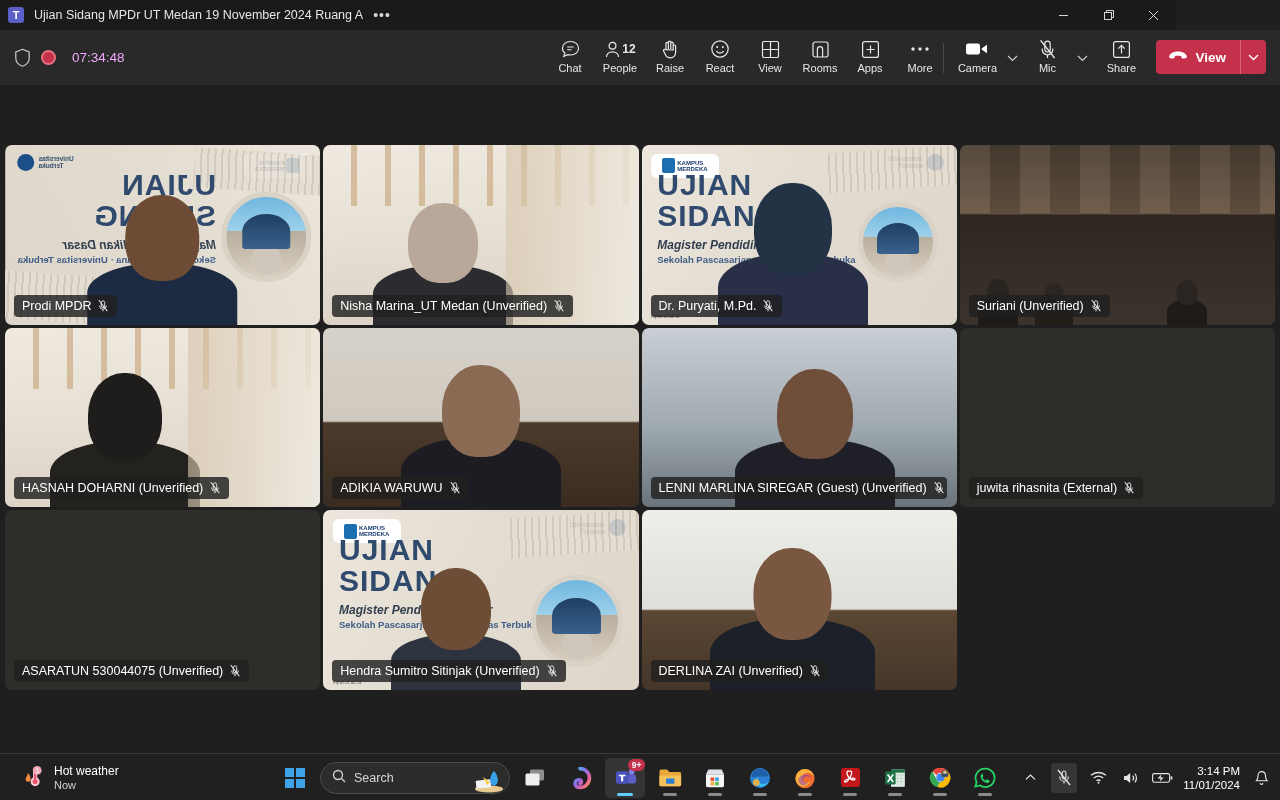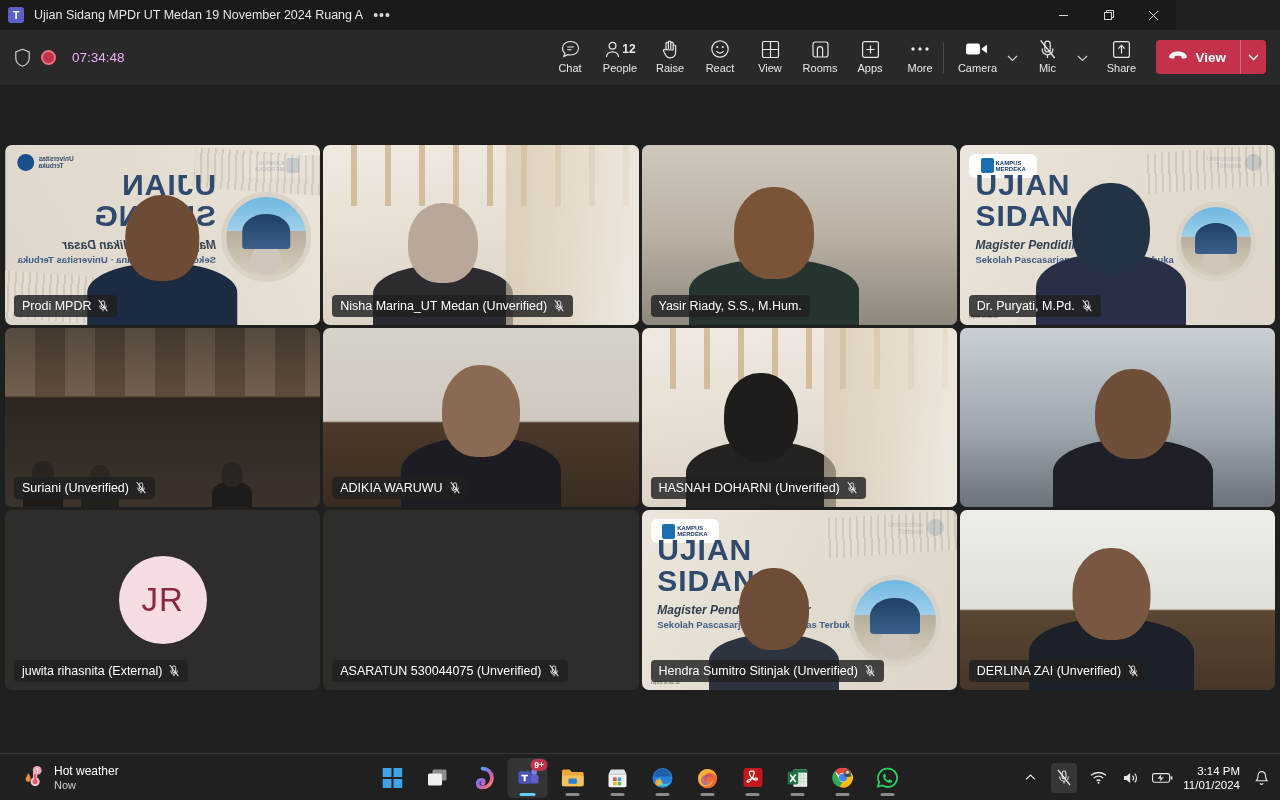--- a/index.html
+++ b/index.html
@@ -515,31 +515,20 @@
         <span class="mute">
           <svg width="12" height="14" viewBox="0 0 14 16">
               <path d="M7 2a2 2 0 012 2v4a2 2 0 01-4 0V4a2 2 0 012-2z" fill="none" stroke="#e6e6e6" stroke-width="1.1"></path>
               <path d="M3.2 7.4v.6a3.8 3.8 0 007.6 0v-.6M7 11.8v2.4" fill="none" stroke="#e6e6e6" stroke-width="1.1"></path>
               <path d="M2 1l10 13" stroke="#e6e6e6" stroke-width="1.2"></path>
             </svg>
         </span>
       </div>
     </div>
 
-    <div class="tile speaking">
-      <div class="vbg room-lounge">
-        <div class="person" style="width:170px;height:130px;left:42%;">
-          <div class="body" style="width:170px;height:66px;background:#26342f;"></div>
-          <div class="head" style="bottom:46px;width:80px;height:92px;background:#7b5336;"></div>
-        </div>
-      </div>
-      <div class="namebar">
-        <span>Yasir Riady, S.S., M.Hum.</span>
-      </div>
-    </div>
 
     <div class="tile">
       <div class="vbg ujian">
         <div class="km">
             <div class="b1"></div>
             <div class="b2">KAMPUS<br>MERDEKA</div>
           </div>
         <div class="ut">
             <div class="utx">Universitas<br>Terbuka</div>
             <div class="utc"></div>
@@ -591,71 +580,78 @@
           <svg width="12" height="14" viewBox="0 0 14 16">
               <path d="M7 2a2 2 0 012 2v4a2 2 0 01-4 0V4a2 2 0 012-2z" fill="none" stroke="#e6e6e6" stroke-width="1.1"></path>
               <path d="M3.2 7.4v.6a3.8 3.8 0 007.6 0v-.6M7 11.8v2.4" fill="none" stroke="#e6e6e6" stroke-width="1.1"></path>
               <path d="M2 1l10 13" stroke="#e6e6e6" stroke-width="1.2"></path>
             </svg>
         </span>
       </div>
     </div>
 
     <div class="tile">
+      <div class="vbg room-wood">
+        <div class="person" style="width:150px;height:130px;left:38%;">
+          <div class="body" style="width:150px;height:66px;background:#23221f;"></div>
+          <div class="head" style="bottom:46px;width:74px;height:88px;background:#1e1d1b;"></div>
+        </div>
+      </div>
+      <div class="namebar">
+        <span>HASNAH DOHARNI (Unverified)</span>
+        <span class="mute">
+          <svg width="12" height="14" viewBox="0 0 14 16">
+              <path d="M7 2a2 2 0 012 2v4a2 2 0 01-4 0V4a2 2 0 012-2z" fill="none" stroke="#e6e6e6" stroke-width="1.1"></path>
+              <path d="M3.2 7.4v.6a3.8 3.8 0 007.6 0v-.6M7 11.8v2.4" fill="none" stroke="#e6e6e6" stroke-width="1.1"></path>
+              <path d="M2 1l10 13" stroke="#e6e6e6" stroke-width="1.2"></path>
+            </svg>
+        </span>
+      </div>
+    </div>
+
+    <div class="tile">
       <div class="vbg room-dark">
         <div class="person" style="width:160px;height:140px;left:50%;">
           <div class="body" style="width:160px;height:70px;background:#1d1c22;"></div>
           <div class="head" style="bottom:50px;width:78px;height:92px;background:#8a6a52;"></div>
         </div>
       </div>
       <div class="namebar">
         <span>ADIKIA WARUWU</span>
         <span class="mute">
           <svg width="12" height="14" viewBox="0 0 14 16">
               <path d="M7 2a2 2 0 012 2v4a2 2 0 01-4 0V4a2 2 0 012-2z" fill="none" stroke="#e6e6e6" stroke-width="1.1"></path>
               <path d="M3.2 7.4v.6a3.8 3.8 0 007.6 0v-.6M7 11.8v2.4" fill="none" stroke="#e6e6e6" stroke-width="1.1"></path>
               <path d="M2 1l10 13" stroke="#e6e6e6" stroke-width="1.2"></path>
             </svg>
         </span>
       </div>
     </div>
 
     <div class="tile">
-      <div class="vbg room-wood">
-        <div class="person" style="width:150px;height:130px;left:38%;">
-          <div class="body" style="width:150px;height:66px;background:#23221f;"></div>
-          <div class="head" style="bottom:46px;width:74px;height:88px;background:#1e1d1b;"></div>
-        </div>
-      </div>
-      <div class="namebar">
-        <span>HASNAH DOHARNI (Unverified)</span>
-        <span class="mute">
-          <svg width="12" height="14" viewBox="0 0 14 16">
-              <path d="M7 2a2 2 0 012 2v4a2 2 0 01-4 0V4a2 2 0 012-2z" fill="none" stroke="#e6e6e6" stroke-width="1.1"></path>
-              <path d="M3.2 7.4v.6a3.8 3.8 0 007.6 0v-.6M7 11.8v2.4" fill="none" stroke="#e6e6e6" stroke-width="1.1"></path>
-              <path d="M2 1l10 13" stroke="#e6e6e6" stroke-width="1.2"></path>
-            </svg>
-        </span>
-      </div>
-    </div>
-
-    <div class="tile">
       <div class="vbg room-blue">
         <div class="person" style="width:160px;height:135px;left:55%;">
           <div class="body" style="width:160px;height:68px;background:#1f2027;"></div>
           <div class="head" style="bottom:48px;width:76px;height:90px;background:#6f4e3a;"></div>
         </div>
       </div>
+      <div class="namebar">
+        <span>LENNI MARLINA SIREGAR (Guest) (Unverified)</span>
+        <span class="mute">
+          <svg width="12" height="14" viewBox="0 0 14 16">
+              <path d="M7 2a2 2 0 012 2v4a2 2 0 01-4 0V4a2 2 0 012-2z" fill="none" stroke="#e6e6e6" stroke-width="1.1"></path>
+              <path d="M3.2 7.4v.6a3.8 3.8 0 007.6 0v-.6M7 11.8v2.4" fill="none" stroke="#e6e6e6" stroke-width="1.1"></path>
+              <path d="M2 1l10 13" stroke="#e6e6e6" stroke-width="1.2"></path>
+            </svg>
+        </span>
+      </div>
     </div>
 
     <div class="tile">
       <div class="vbg room-plain"></div>
-      <div class="avatar" style="background:#f6dde2; color:#8b2740;">
-        <span>JR</span>
-      </div>
       <div class="namebar">
         <span>juwita rihasnita (External)</span>
         <span class="mute">
           <svg width="12" height="14" viewBox="0 0 14 16">
               <path d="M7 2a2 2 0 012 2v4a2 2 0 01-4 0V4a2 2 0 012-2z" fill="none" stroke="#e6e6e6" stroke-width="1.1"></path>
               <path d="M3.2 7.4v.6a3.8 3.8 0 007.6 0v-.6M7 11.8v2.4" fill="none" stroke="#e6e6e6" stroke-width="1.1"></path>
               <path d="M2 1l10 13" stroke="#e6e6e6" stroke-width="1.2"></path>
             </svg>
         </span>
       </div>
@@ -757,20 +753,37 @@
 
     <div class="tb-app">
       <svg width="20" height="20" viewBox="0 0 20 20">
         <rect x="0" y="0" width="9" height="9" fill="#3fa3e8"></rect>
           <rect x="11" y="0" width="9" height="9" fill="#3fa3e8"></rect>
         <rect x="0" y="11" width="9" height="9" fill="#3fa3e8"></rect>
           <rect x="11" y="11" width="9" height="9" fill="#3fa3e8"></rect>
       </svg>
     </div>
 
+    <div id="searchbox">
+      <span>
+        <svg width="14" height="14" viewBox="0 0 14 14">
+            <circle cx="6" cy="6" r="4.5" fill="none" stroke="#d6d6d6" stroke-width="1.3"></circle>
+            <path d="M9.4 9.4L13 13" stroke="#d6d6d6" stroke-width="1.3"></path>
+          </svg>
+      </span>
+      <span>Search</span>
+      <span id="search-illus">
+        <svg width="32" height="30" viewBox="0 0 32 30">
+          <ellipse cx="16" cy="26" rx="14" ry="3.4" fill="#e6c98f"></ellipse>
+          <rect x="3" y="17" width="15" height="8" rx="1" fill="#f2f2f2" transform="rotate(-6 10 21)"></rect>
+          <path d="M10 14l7 5-3 3z" fill="#f7d154"></path>
+          <path d="M21 8c2.6 2.6 3.8 6.2 3.8 9.2 0 3.2-1.8 5.4-3.8 5.4s-3.8-2.2-3.8-5.4c0-3 1.2-6.6 3.8-9.2z" fill="#3aa0e8"></path>
+        </svg>
+      </span>
+    </div>
 
     <div class="tb-app">
       <svg width="22" height="20" viewBox="0 0 22 20">
         <rect x="6" y="1.5" width="14" height="11" rx="1.5" fill="#8e8e8e"></rect>
         <rect x="1.5" y="5.5" width="14" height="12" rx="1.5" fill="#efefef"></rect>
       </svg>
     </div>
 
     <div class="tb-app">
       <svg width="24" height="24" viewBox="0 0 24 24">

